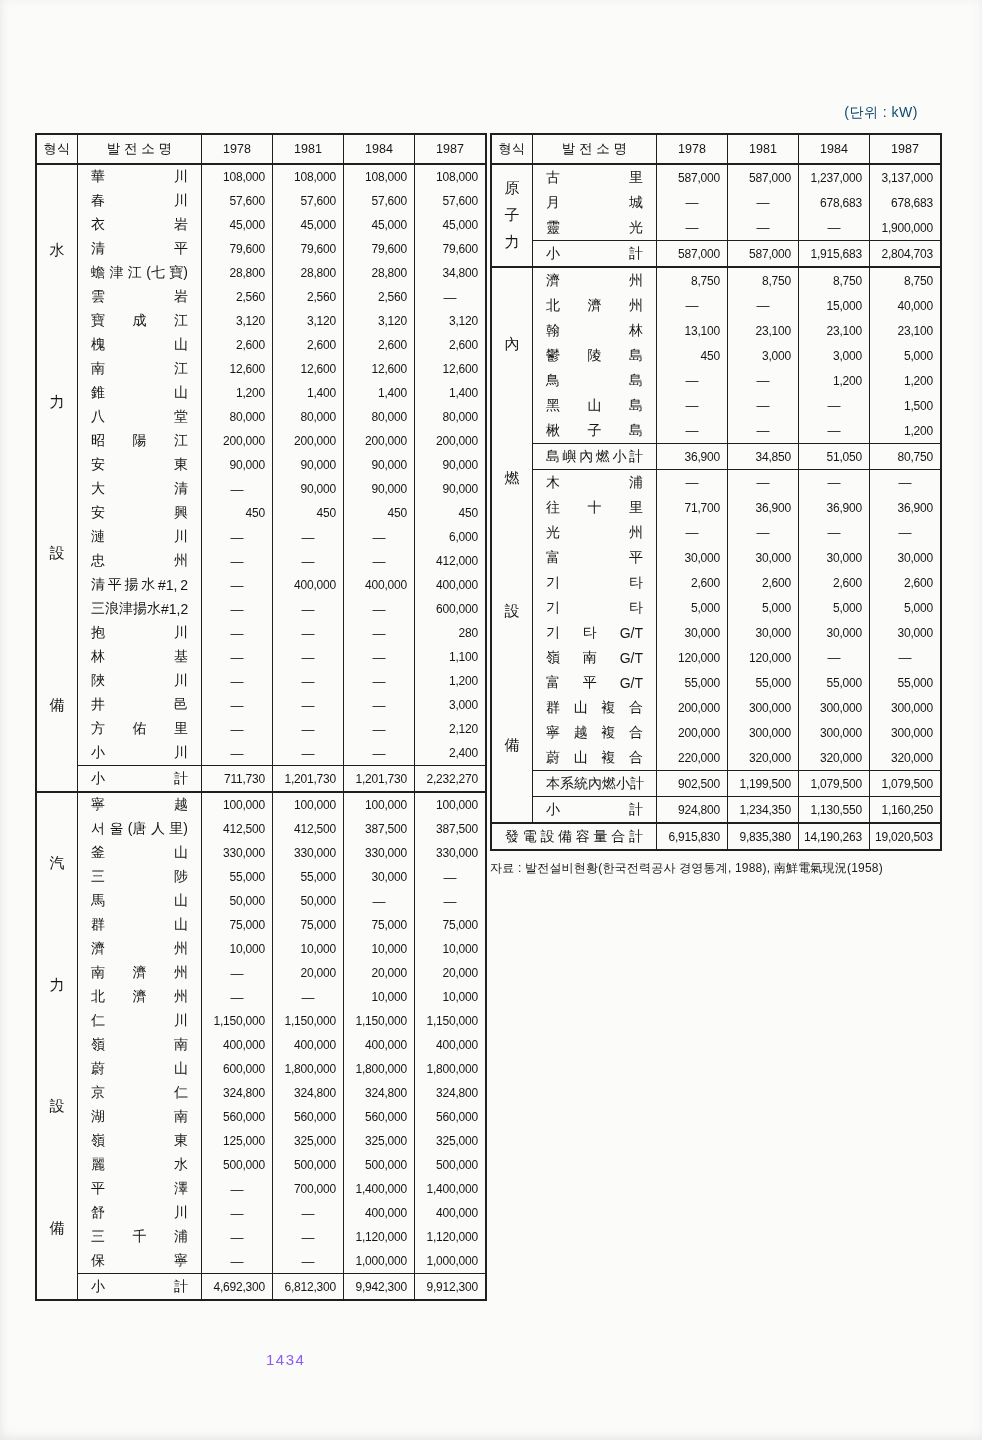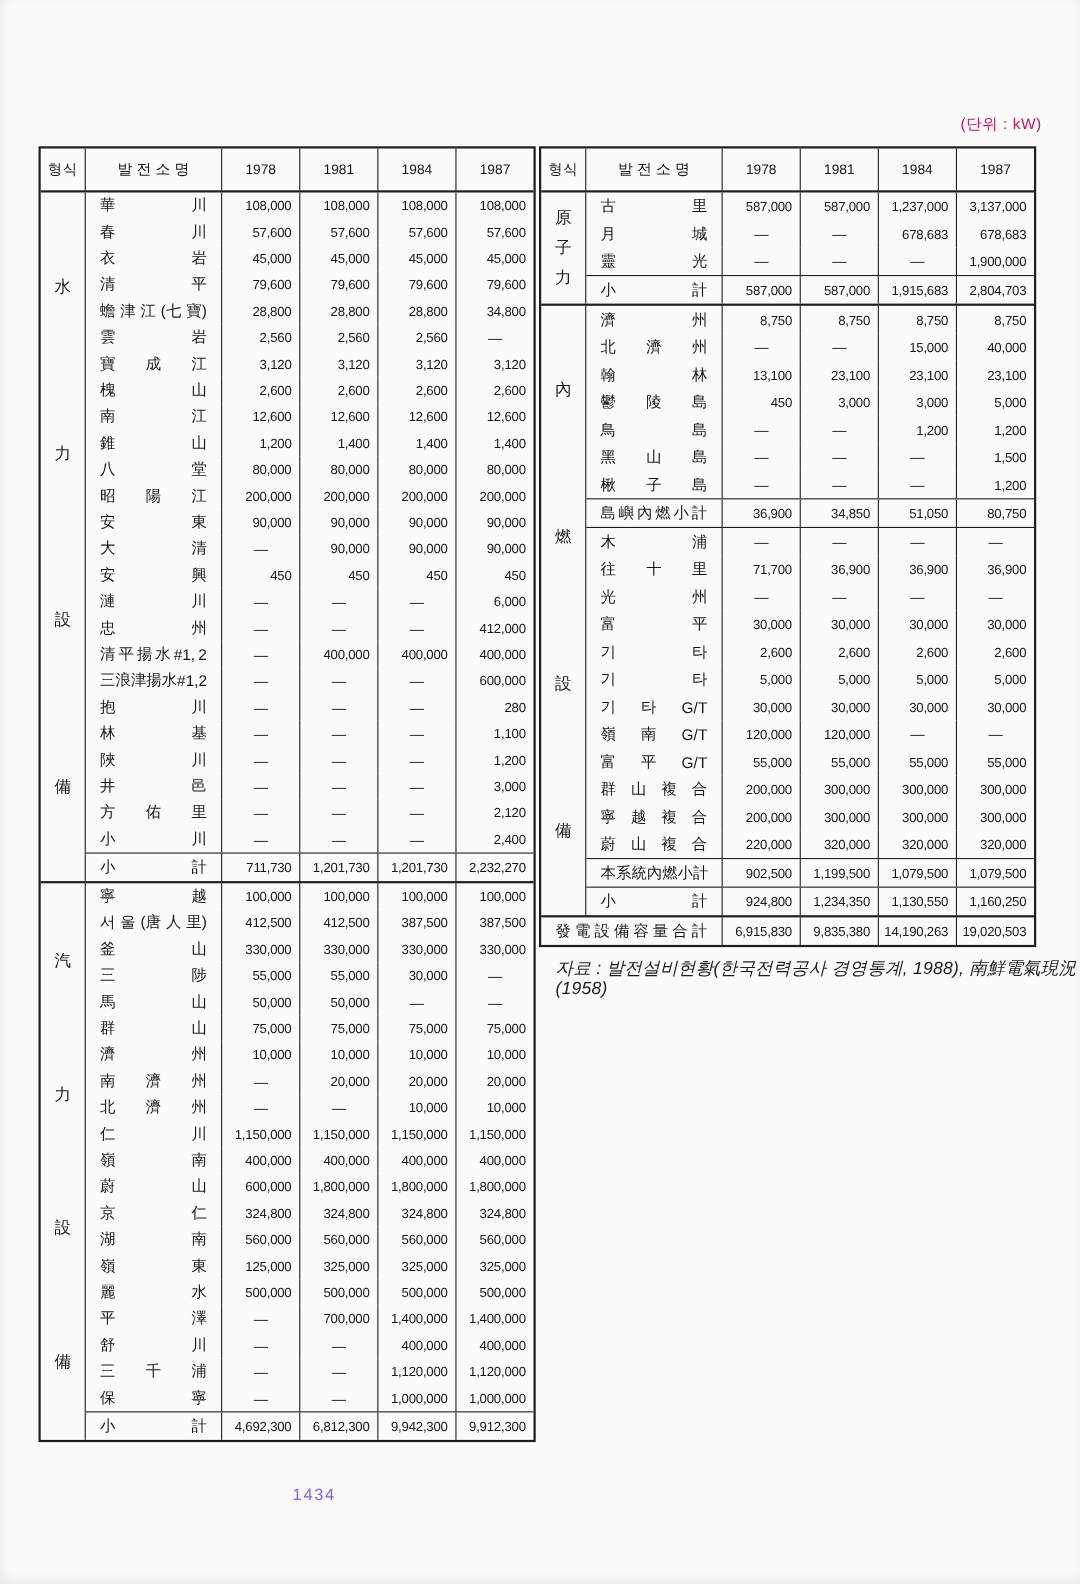--- a/index.html
+++ b/index.html
@@ -10,36 +10,36 @@
     background:#fbfbf9;
     font-family:"Liberation Sans", sans-serif;
     color:#161616;
     overflow:hidden;
   }
   .page::after{ 
     content:""; position:absolute; inset:0; pointer-events:none;
     box-shadow: inset 0 -4px 10px rgba(120,120,120,0.10), inset 3px 0 8px rgba(130,130,130,0.05);
   }
   .unit-label {
-    position:absolute; top:104px; right:35px;
-    font-size:14px; letter-spacing:0.5px; color:#be185d;
+    position:absolute; top:104px; right:64px;
+    font-size:14px; letter-spacing:0.5px; color:#0c4a6e;
   }
   .tables {
     position:absolute; left:35px; top:133px;
     display:flex; align-items:flex-start; gap:3px;
   }
   .right-col { display:flex; flex-direction:column; }
   .gen-table {
     width:452px;
     border:2px solid #1f1f1f;
     background:transparent;
     --rh:24px; --srh:26px;
   }
   #table-right { --rh:25px; --srh:26px; }
-  .hrow { display:flex; height:40px; border-bottom:2px solid #1f1f1f; }
+  .hrow { display:flex; height:30px; border-bottom:2px solid #1f1f1f; }
   .cell { display:flex; align-items:center; color:#161616; }
   .h-type { width:40px; justify-content:center; font-size:13px; letter-spacing:0.5px; }
   .h-name { width:124px; border-left:1px solid #1f1f1f; justify-content:center; font-size:13.5px; white-space:pre; }
   .h-year { width:71px; border-left:1px solid #1f1f1f; justify-content:center; font-size:12.5px; }
   .section { display:flex; }
   .section + .section { border-top:2px solid #1f1f1f; }
   .type-cell {
     width:40px; display:flex; flex-direction:column;
     justify-content:space-around; align-items:center;
     font-size:15px; padding:10px 0;
@@ -57,22 +57,22 @@
     justify-content:flex-end; padding-right:7px;
     font-size:12px; letter-spacing:-0.2px; white-space:nowrap;
   }
   .val-cell.dash { justify-content:center; padding-right:0; font-size:13px; }
   .row.total { border-top:2px solid #1f1f1f; height:27px; }
   .total-name {
     width:164px; display:flex; justify-content:space-between; align-items:center;
     padding:0 13px; font-size:14px; white-space:nowrap;
   }
   .source-note {
-    margin-top:9px; margin-left:15px;
-    font-size:16px; color:#1b1b1b; letter-spacing:0.2px;font-style:italic;
+    margin-top:9px; margin-left:0;
+    font-size:12px; color:#1b1b1b; letter-spacing:0.2px;
   }
   .page-number {
     position:absolute; left:266px; top:1351px;
     font-size:15px; letter-spacing:1.5px; color:#8b5cf6;
   }
 </style>
 </head>
 <body>
 
 <div class="page">

